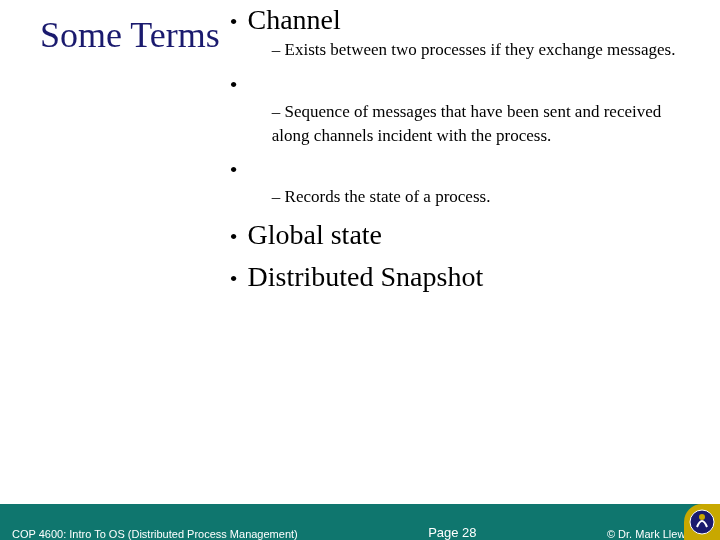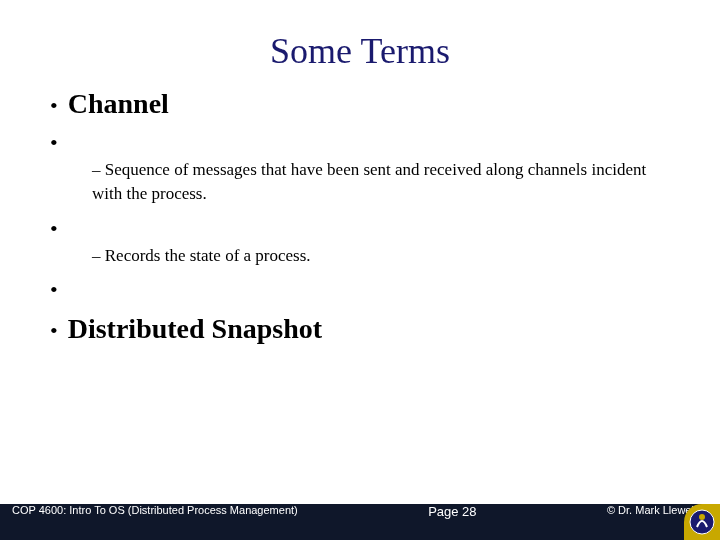--- a/index.html
+++ b/index.html
@@ -11,22 +11,22 @@
       font-family: "Times New Roman", Times, serif;
       overflow: hidden;
       position: relative;
     }
 
     .slide {
       width: 720px;
       height: 540px;
       background: #fff;
       display: flex;
-      flex-direction: column;
-      padding: 20px 40px 0 40px;
+      flex-direction: row;
+      padding: 4px 40px 0 40px;
     }
 
     .slide-title {
       text-align: center;
       font-size: 36px;
       font-weight: normal;
       color: #1a1a6e;
       margin-bottom: 16px;
       margin-top: 10px;
     }
@@ -54,37 +54,36 @@
 
     .bullet-dot {
       font-size: 22px;
       color: #000;
       flex-shrink: 0;
       margin-left: 10px;
     }
 
     .bullet-label {
       font-size: 28px;
-      font-weight: bold;
     }
 
     .bullet-sub {
       margin-left: 52px;
       font-size: 17px;
       color: #000;
       margin-top: 2px;
       line-height: 1.4;
     }
 
     .footer {
       width: 720px;
       height: 36px;
-      background: #0f172a;
+      background: #0f766e;
       display: flex;
-      align-items: flex-start;
+      align-items: flex-end;
       justify-content: space-between;
       padding: 0 12px;
       position: absolute;
       bottom: 0;
       left: 0;
     }
 
     .footer-left {
       color: #fff;
       font-size: 11px;
@@ -128,39 +127,41 @@
 <div class="slide">
   <h1 class="slide-title">Some Terms</h1>
 
   <div class="content">
 
     <div class="bullet-item">
       <div class="bullet-main">
         <span class="bullet-dot">•</span>
         <span class="bullet-label">Channel</span>
       </div>
+      <div class="bullet-sub">– Exists between two processes if they exchange messages.</div>
     </div>
 
     <div class="bullet-item">
       <div class="bullet-main">
         <span class="bullet-dot">•</span>
       </div>
       <div class="bullet-sub">– Sequence of messages that have been sent and received along channels incident with the process.</div>
     </div>
 
     <div class="bullet-item">
       <div class="bullet-main">
         <span class="bullet-dot">•</span>
       </div>
       <div class="bullet-sub">– Records the state of a process.</div>
     </div>
 
     <div class="bullet-item">
       <div class="bullet-main">
         <span class="bullet-dot">•</span>
+        <span class="bullet-label">Global state</span>
       </div>
     </div>
 
     <div class="bullet-item">
       <div class="bullet-main">
         <span class="bullet-dot">•</span>
         <span class="bullet-label">Distributed Snapshot</span>
       </div>
     </div>
 

